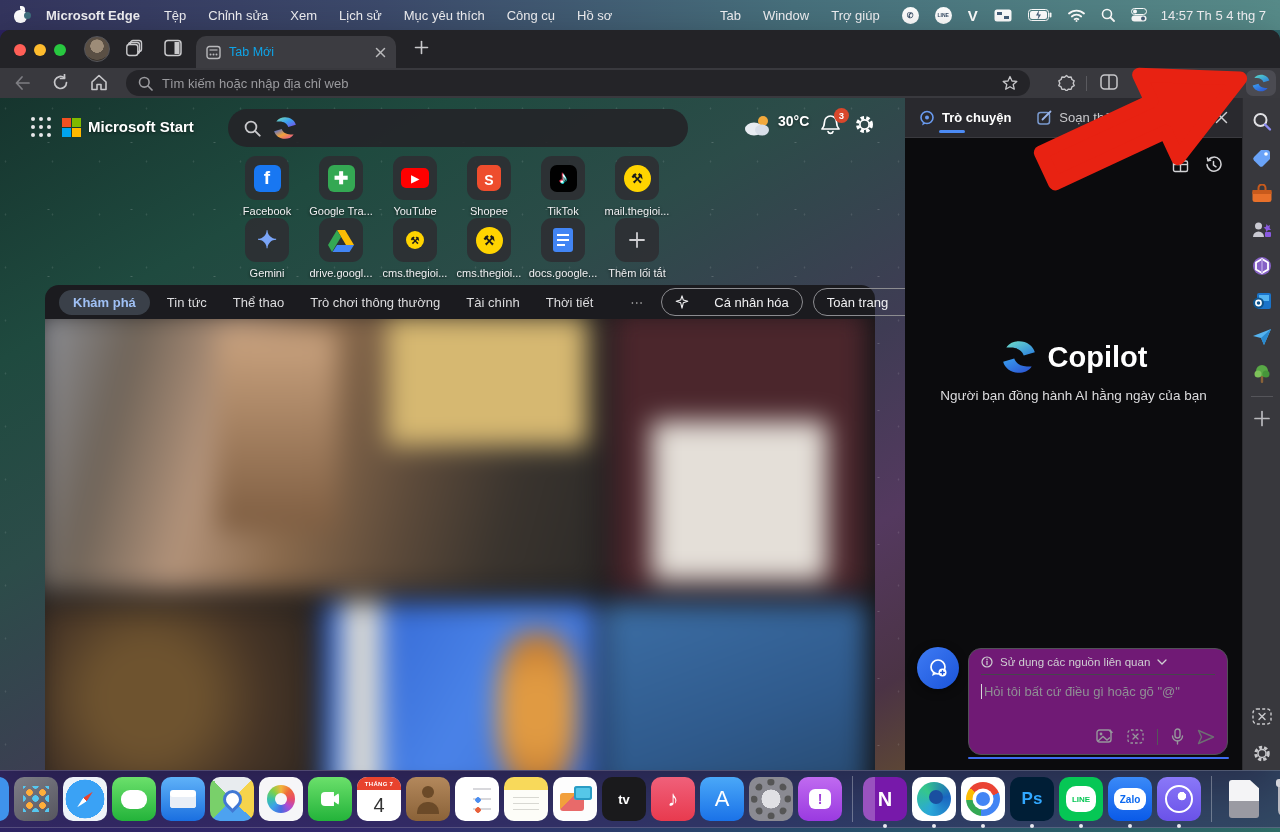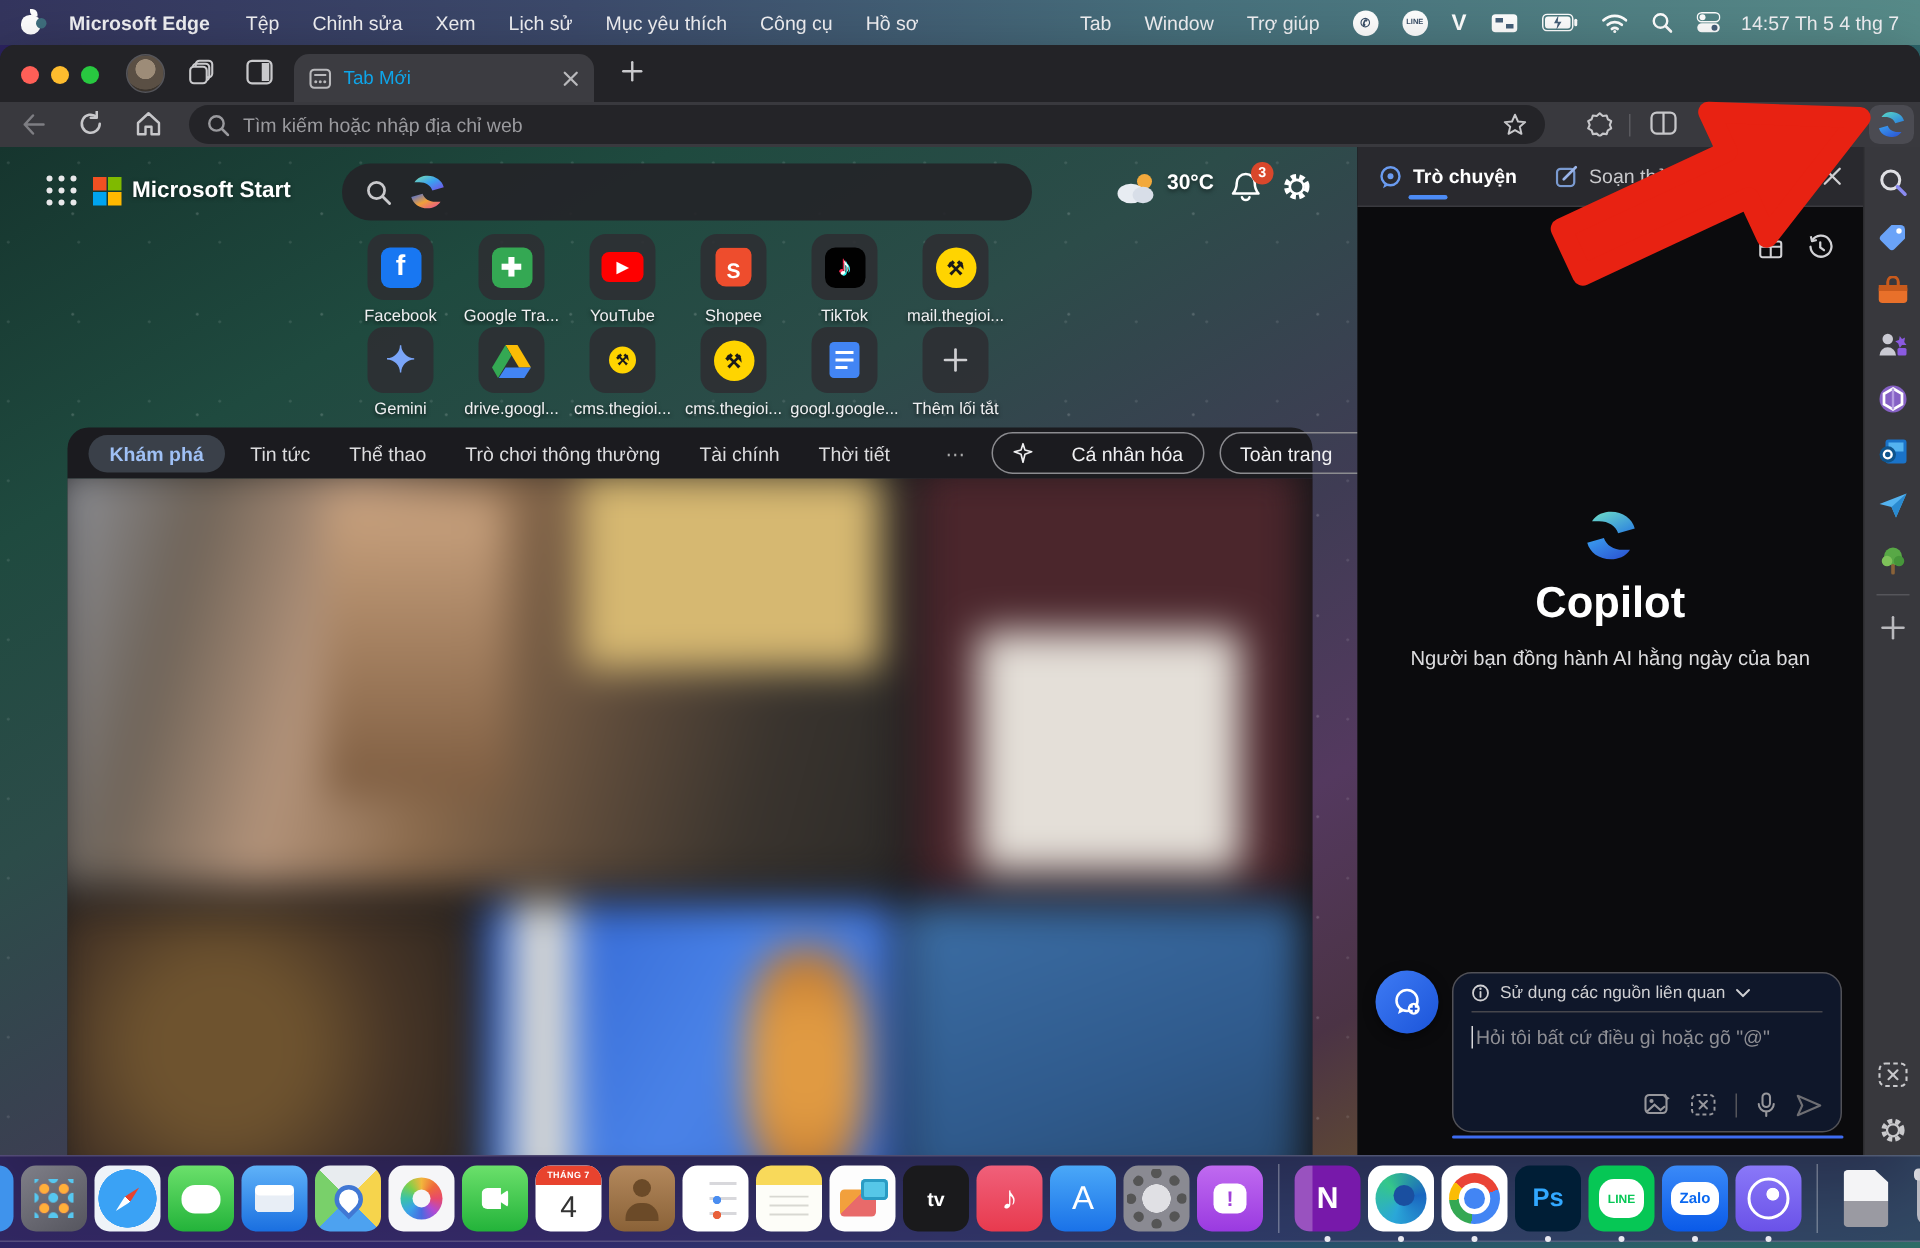--- a/index.html
+++ b/index.html
@@ -74,26 +74,26 @@
 
   
   #copilot { position:absolute; top:68px; left:905px; width:337px; height:672px; background:#0b0b0d; }
   #cp-header { position:absolute; top:0; left:0; width:100%; height:40px; background:#29292e; border-bottom:1px solid #3a3a3f; display:flex; align-items:center; padding:0 14px; gap:26px; }
   .cp-tab { display:flex; align-items:center; gap:7px; font-size:13px; color:#c9c9cc; position:relative; height:100%; }
   .cp-tab.active { color:#fff; font-weight:700; }
   .cp-tab.active::after { content:""; position:absolute; left:20px; bottom:4px; width:26px; height:3px; background:#4c8bf5; border-radius:2px; }
   #cp-close { margin-left:auto; color:#cfcfd2; }
   .cp-top-icons { position:absolute; top:58px; right:20px; display:flex; gap:16px; color:#d2d2d5; }
   #cp-center { position:absolute; top:240px; left:0; width:100%; text-align:center; color:#fff; }
-  #cp-title-row { display:flex; align-items:center; justify-content:center; gap:10px;flex-direction:column; }
+  #cp-title-row { display:flex; align-items:center; justify-content:center; gap:10px; }
   #cp-title { font-size:29px; font-weight:700; }
   #cp-tagline { margin-top:12px; font-size:13.5px; color:#dcdcde; }
   #newchat { position:absolute; left:12px; top:549px; width:42px; height:42px; border-radius:50%;
     background:linear-gradient(135deg,#3e7bf4,#1b54d9); display:flex; align-items:center; justify-content:center; box-shadow:0 2px 8px rgba(0,0,0,.5); }
-  #cp-input { position:absolute; left:63px; top:550px; width:260px; height:107px; background:#0f172a; border:1px solid #515157; border-radius:13px; padding:7px 12px 6px; }
+  #cp-input { position:absolute; left:63px; top:550px; width:260px; height:107px; background:#701a75; border:1px solid #515157; border-radius:13px; padding:7px 12px 6px; }
   #cp-src { display:flex; align-items:center; gap:7px; color:#cfcfd2; font-size:11.5px; padding-bottom:6px; border-bottom:1px solid #46464c; }
   #cp-prompt { margin-top:9px; display:flex; align-items:center; }
   .caret { width:1px; height:15px; background:#d8d8da; margin-right:2px; }
   #cp-prompt input { background:transparent; border:none; outline:none; color:#8f8f94; font-size:13px; width:100%; font-family:"Liberation Sans",sans-serif; }
   #cp-prompt input::placeholder { color:#8f8f94; }
   #cp-actions { position:absolute; right:12px; bottom:9px; display:flex; align-items:center; gap:13px; color:#97979c; }
   #cp-underline { position:absolute; left:63px; top:659px; width:261px; height:2px; background:#3e6cf0; border-radius:2px; }
 
   
   #rail { position:absolute; top:68px; left:1242px; width:38px; height:672px; background:#38383d; border-left:1px solid #2c2c30; }
@@ -437,21 +437,21 @@
       </div>
     <span class="sc-label" style="left:447px;top:169px;">cms.thegioi...</span>
     <div class="sc-tile" style="left:541px;top:120px;">
         <svg class="ic" width="22" height="26" viewBox="0 0 22 26">
           <rect x="1" y="1" width="20" height="24" rx="3" fill="#4285f4"></rect>
           <line x1="5" y1="8" x2="17" y2="8" stroke="#fff" stroke-width="2"></line>
           <line x1="5" y1="13" x2="17" y2="13" stroke="#fff" stroke-width="2"></line>
           <line x1="5" y1="18" x2="13" y2="18" stroke="#fff" stroke-width="2"></line>
         </svg>
       </div>
-    <span class="sc-label" style="left:521px;top:169px;">googl.google...</span>
+    <span class="sc-label" style="left:521px;top:169px;">docs.google...</span>
     <div class="sc-tile" style="left:615px;top:120px;">
         <svg class="ic" width="18" height="18" viewBox="0 0 18 18">
           <line x1="9" y1="2" x2="9" y2="16" stroke="#cfcfd2" stroke-width="1.8" stroke-linecap="round"></line>
           <line x1="2" y1="9" x2="16" y2="9" stroke="#cfcfd2" stroke-width="1.8" stroke-linecap="round"></line>
         </svg>
       </div>
     <span class="sc-label" style="left:595px;top:169px;">Thêm lối tắt</span>
 
     <div id="feed-nav">
       <span class="ntab active-pill">Khám phá</span>

